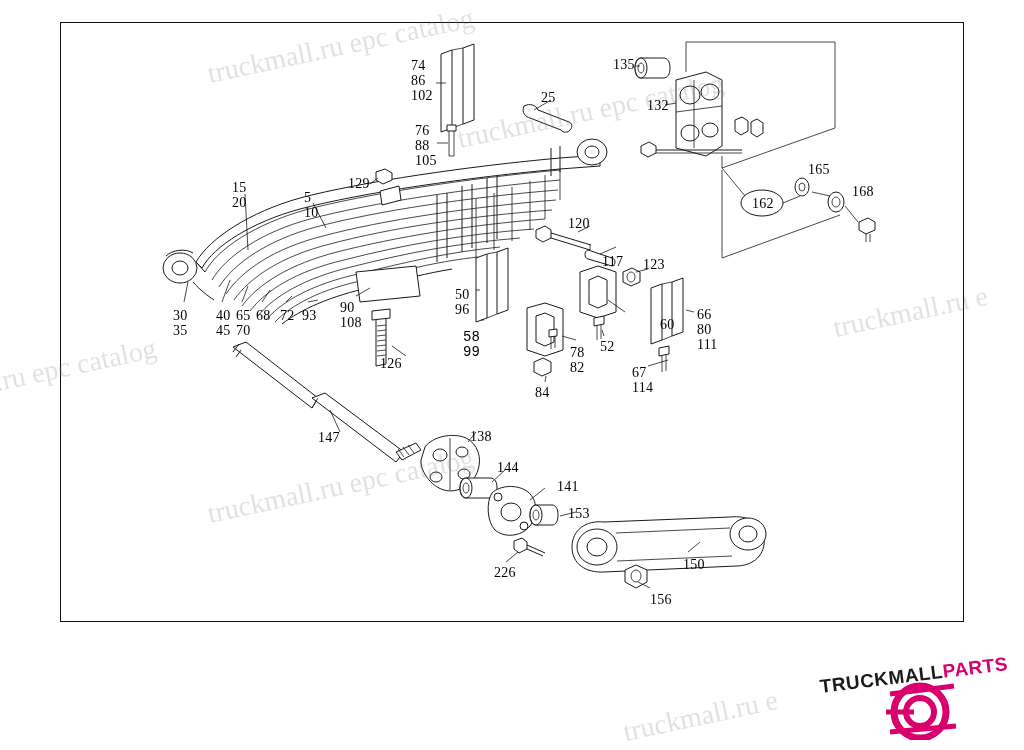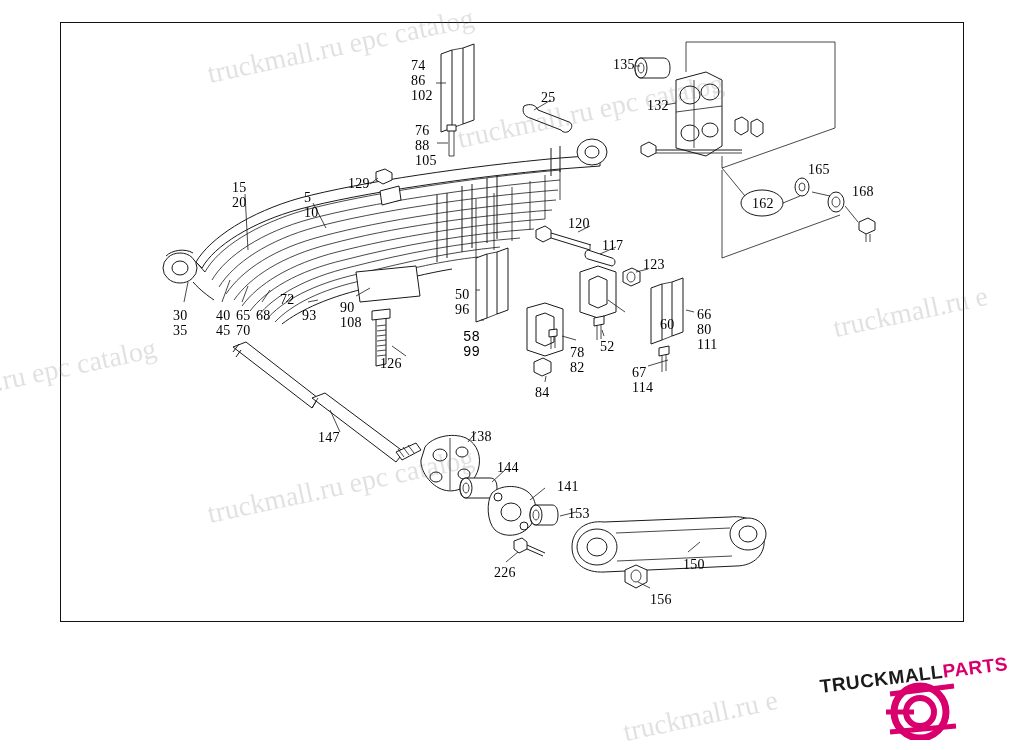--- a/index.html
+++ b/index.html
@@ -380,38 +380,38 @@
 105</div>
   <div class="label" style="left:808px; top:162px;">165</div>
   <div class="label" style="left:852px; top:184px;">168</div>
   <div class="label" style="left:752px; top:196px;">162</div>
   <div class="label" style="left:348px; top:176px;">129</div>
   <div class="label" style="left:232px; top:180px;">15
 20</div>
   <div class="label" style="left:304px; top:190px;">5
 10</div>
   <div class="label" style="left:568px; top:216px;">120</div>
-  <div class="label" style="left:602px; top:238px;">117</div>
+  <div class="label" style="left:602px; top:254px;">117</div>
   <div class="label" style="left:643px; top:257px;">123</div>
   <div class="label" style="left:455px; top:287px;">50
 96</div>
   <div class="label" style="left:622px; top:317px;margin-left:38px;">60</div>
   <div class="label" style="left:697px; top:307px;">66
 80
 111</div>
   <div class="label" style="left:340px; top:300px;">90
 108</div>
   <div class="label" style="left:173px; top:308px;">30
 35</div>
   <div class="label" style="left:216px; top:308px;">40
 45</div>
   <div class="label" style="left:236px; top:308px;">65
 70</div>
   <div class="label" style="left:256px; top:308px;">68</div>
-  <div class="label" style="left:280px; top:292px;">72</div>
+  <div class="label" style="left:280px; top:308px;">72</div>
   <div class="label" style="left:302px; top:308px;">93</div>
   <div class="label" style="left:463px; top:330px;font-family:Liberation Mono, monospace;">58
 99</div>
   <div class="label" style="left:570px; top:345px;">78
 82</div>
   <div class="label" style="left:600px; top:339px;">52</div>
   <div class="label" style="left:632px; top:365px;">67
 114</div>
   <div class="label" style="left:372px; top:356px;margin-left:8px;">126</div>
   <div class="label" style="left:535px; top:385px;">84</div>

